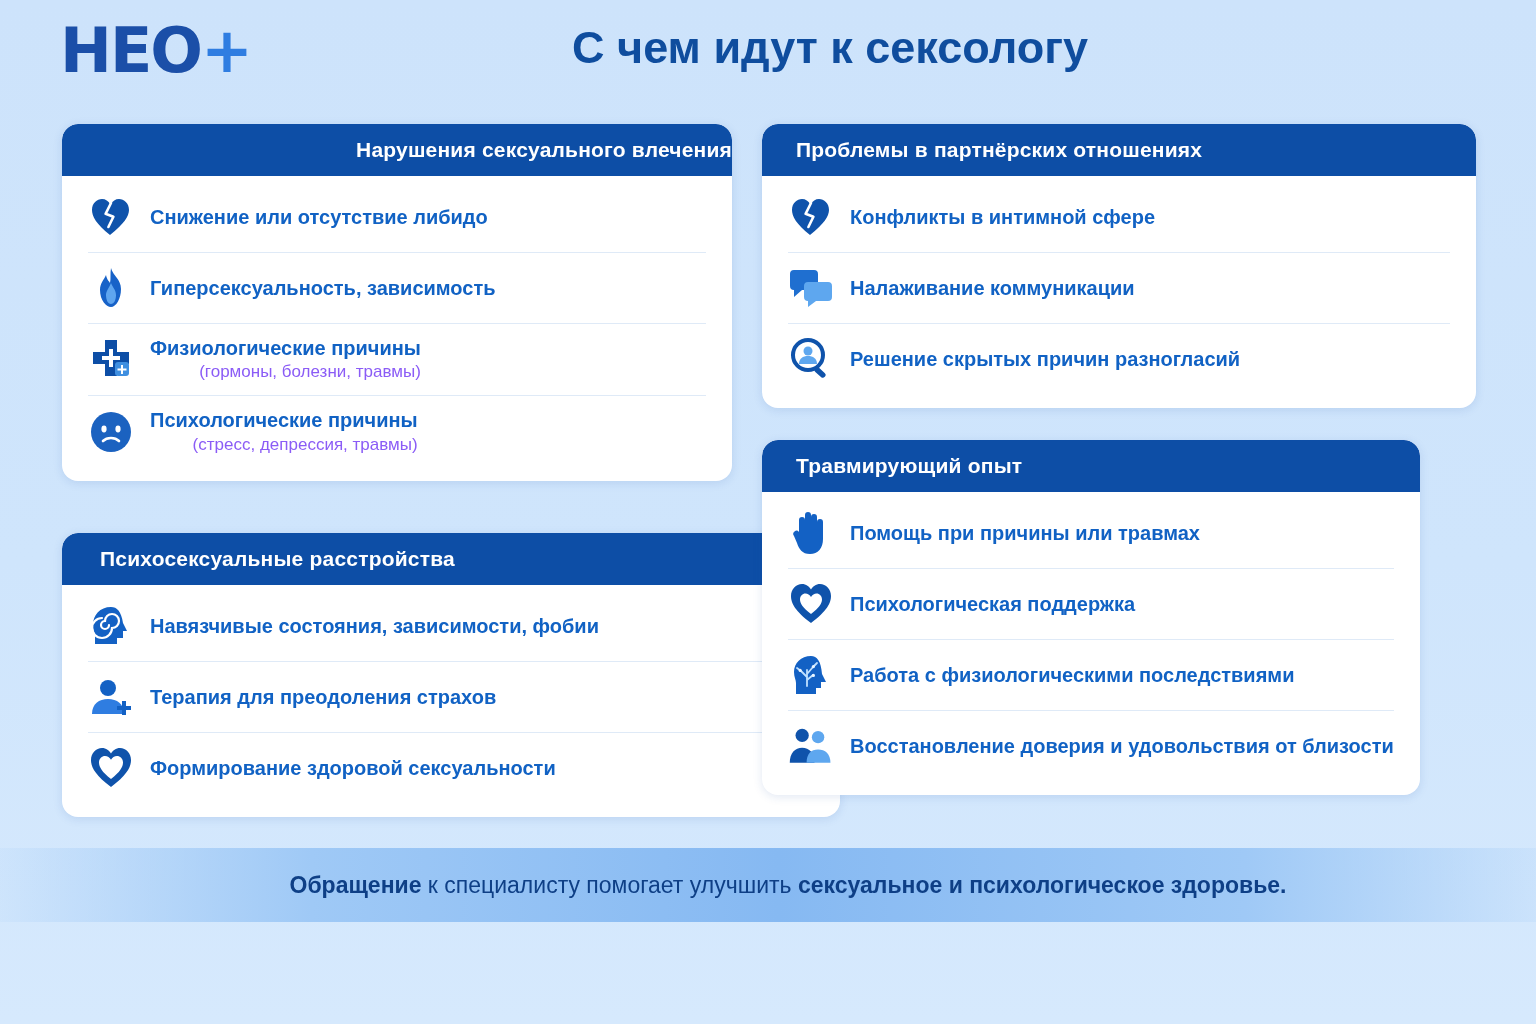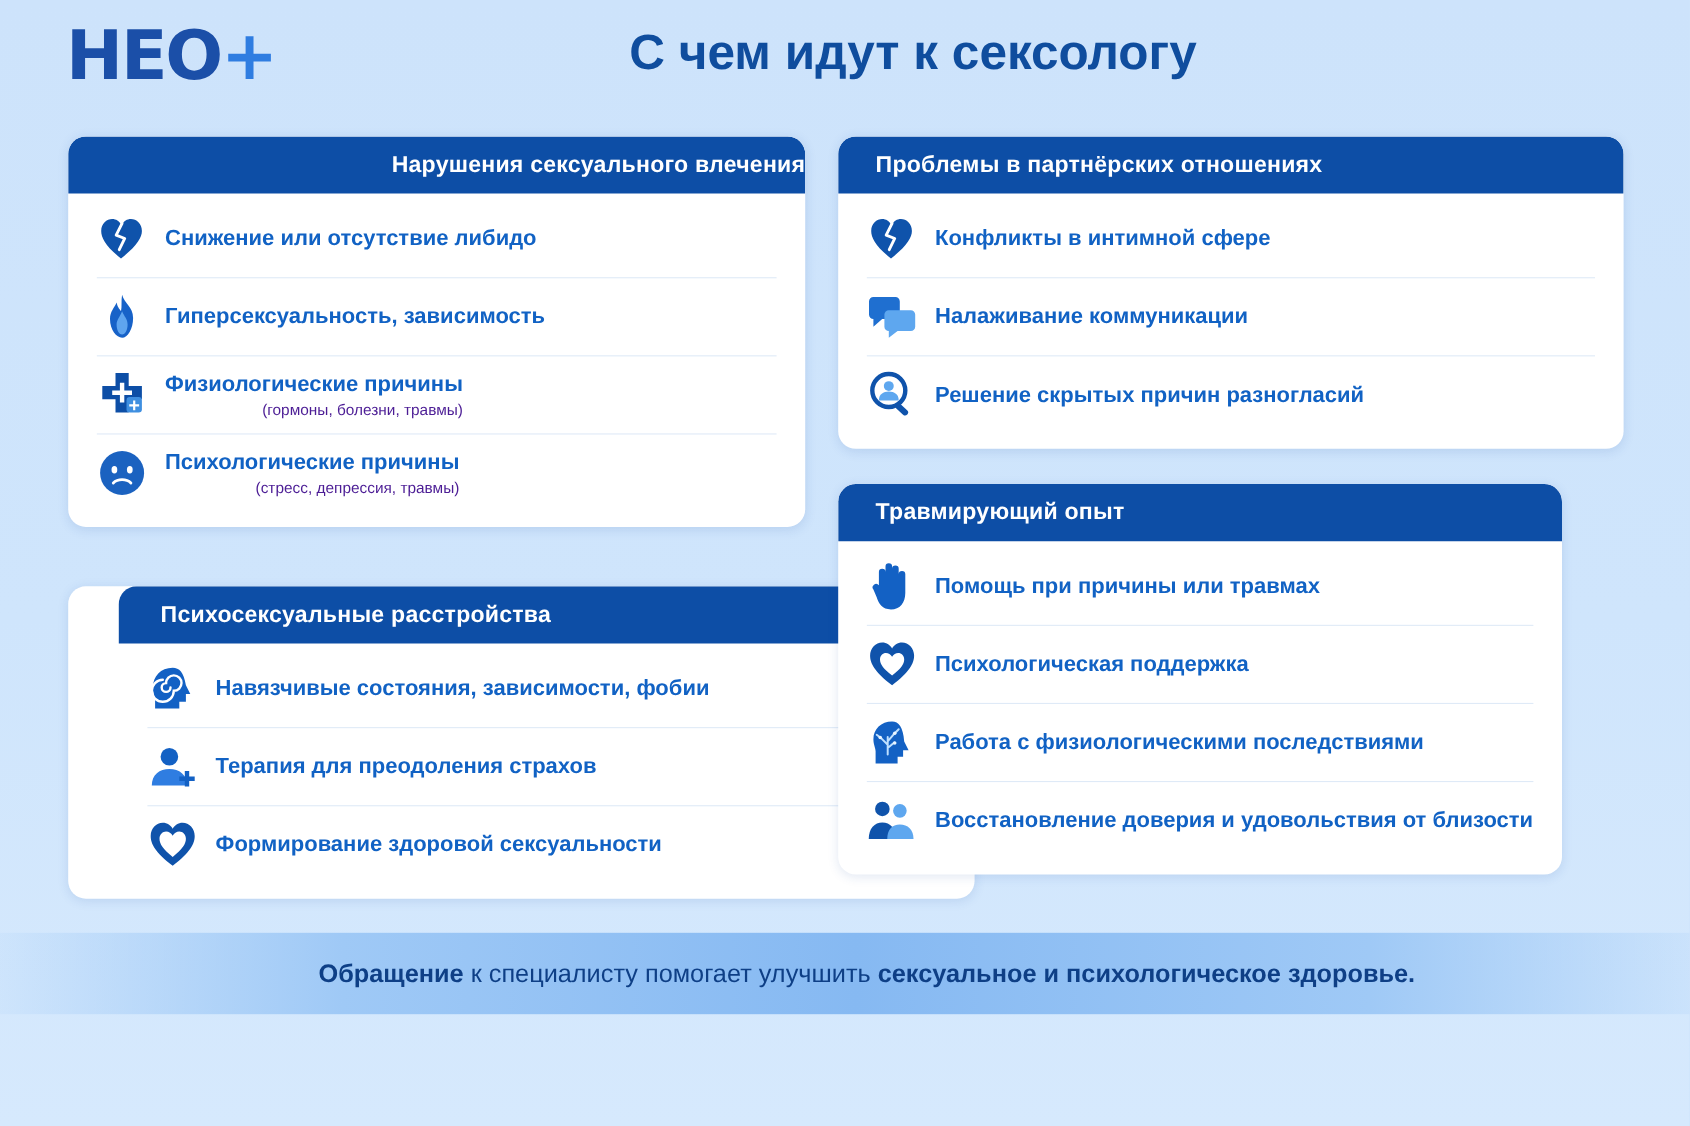--- a/index.html
+++ b/index.html
@@ -97,29 +97,29 @@
     justify-content: center;
   }
   .txt {
     color: #1162c4;
     font-size: 20px;
     font-weight: bold;
     line-height: 1.22;
   }
   .txt .sub {
     display: block;
-    font-size: 14px;
+    font-size: 17px;
     font-weight: normal;
-    color: #4c1d95;
+    color: #8b5cf6;
     margin-top: 2px;
   }
 
   
   #card-desire   { left: 62px;  top: 124px; width: 670px; text-align: right; }
-  #card-psycho   { left: 62px;  top: 533px; width: 778px; padding-left: 46px; }
+  #card-psycho   { left: 62px;  top: 533px; width: 778px; }
   #card-partner  { left: 762px; top: 124px; width: 714px; }
   #card-trauma   { left: 762px; top: 440px; width: 658px; }
 
   #card-psycho .card-head, #card-desire .card-head { padding-left: 38px; }
 
   
   .footer {
     position: absolute;
     left: 0;
     top: 848px;

